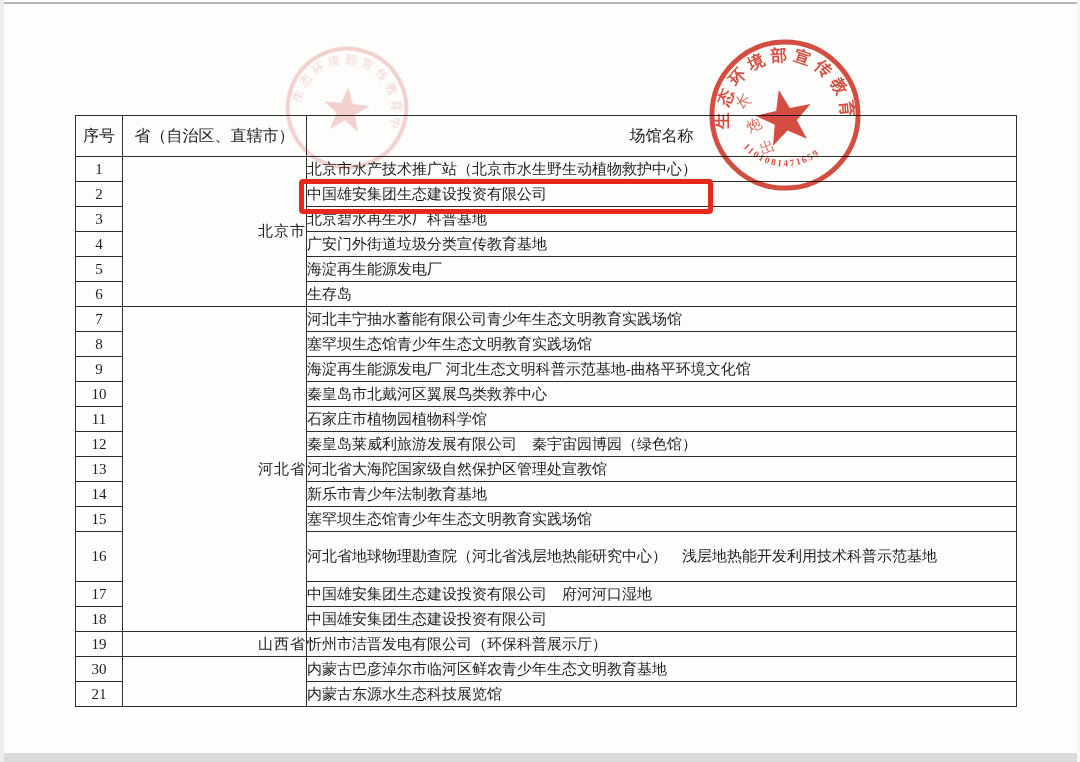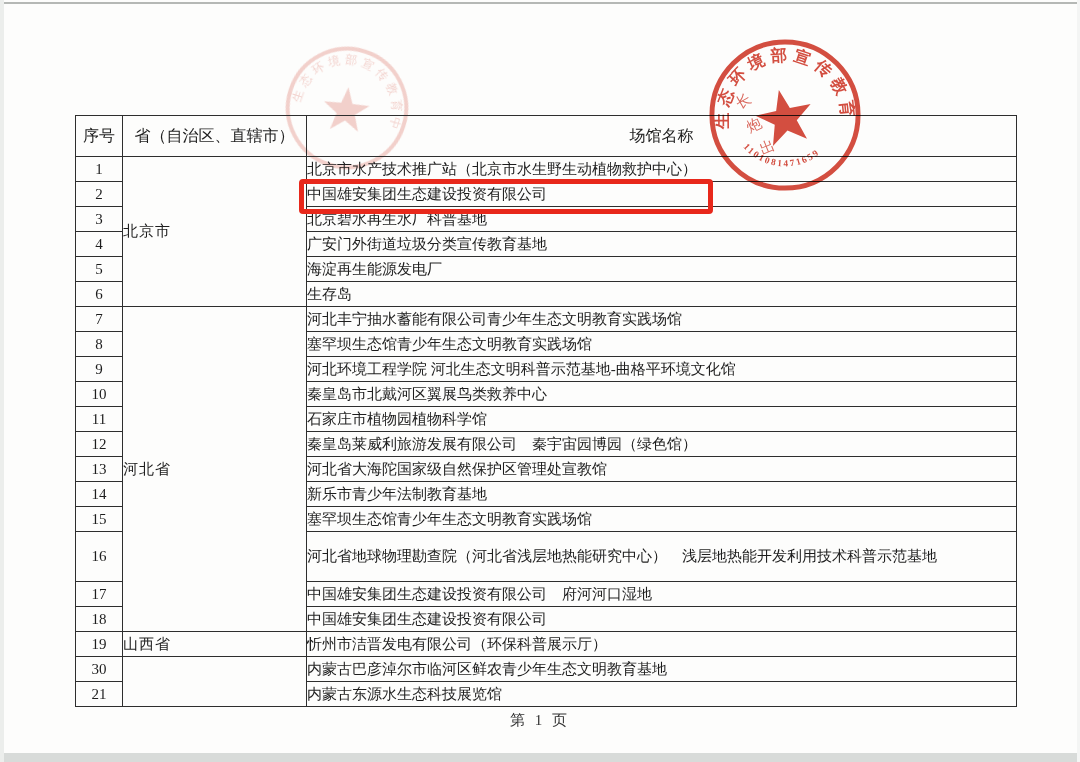--- a/index.html
+++ b/index.html
@@ -26,21 +26,21 @@
   .roster col.c3{width:710px;}
   .roster th,.roster td{
     border:1.6px solid #2e2e2e;
     font-size:15px;font-weight:normal;color:#1d1d1d;
     padding:0;vertical-align:middle;overflow:hidden;
   }
   .roster thead tr{height:41px;}
   .roster tbody tr{height:25px;}
   .roster tbody tr.tall{height:50px;}
   .c-no{text-align:center;}
-  .c-prov{text-align:left;letter-spacing:1px;}
+  .c-prov{text-align:right;letter-spacing:1px;}
   .c-venue{text-align:left;padding:1px 6px 1px 8px;line-height:21px;}
   th.h-no,th.h-prov,th.h-venue{text-align:center;font-size:16px;}
 
   .highlight-box{
     position:absolute;left:299px;top:179px;width:414px;height:35px;
     border:5px solid #e8281b;border-radius:4px;z-index:8;
     box-sizing:border-box;
   }
 
   .stamp{
@@ -125,21 +125,21 @@
             <td class="c-no">7</td>
             <td class="c-prov" rowspan="12">河北省</td>
             <td class="c-venue">河北丰宁抽水蓄能有限公司青少年生态文明教育实践场馆</td>
           </tr>
           <tr>
             <td class="c-no">8</td>
             <td class="c-venue">塞罕坝生态馆青少年生态文明教育实践场馆</td>
           </tr>
           <tr>
             <td class="c-no">9</td>
-            <td class="c-venue">河北环境工程学院 河北生态文明科普示范基地-曲格平环境文化馆</td>
+            <td class="c-venue">海淀再生能源发电厂 河北生态文明科普示范基地-曲格平环境文化馆</td>
           </tr>
           <tr>
             <td class="c-no">10</td>
             <td class="c-venue">秦皇岛市北戴河区翼展鸟类救养中心</td>
           </tr>
           <tr>
             <td class="c-no">11</td>
             <td class="c-venue">石家庄市植物园植物科学馆</td>
           </tr>
           <tr>
@@ -203,15 +203,14 @@
     <text font-size="9.5" font-weight="bold" letter-spacing="2">
       <textPath href="#arcBottom" startOffset="10">1101081471659</textPath>
     </text>
     <g opacity="0.85">
       <text x="34" y="74" font-size="15" transform="rotate(-30 34 74)">长</text>
       <text x="44" y="98" font-size="15" transform="rotate(-26 44 98)">炮</text>
       <text x="57" y="120" font-size="15" transform="rotate(-22 57 120)">出</text>
     </g>
   </svg>
 
-  <div class="page-footer">第 1 页</div>
 
 </div>
 
 </body></html>

